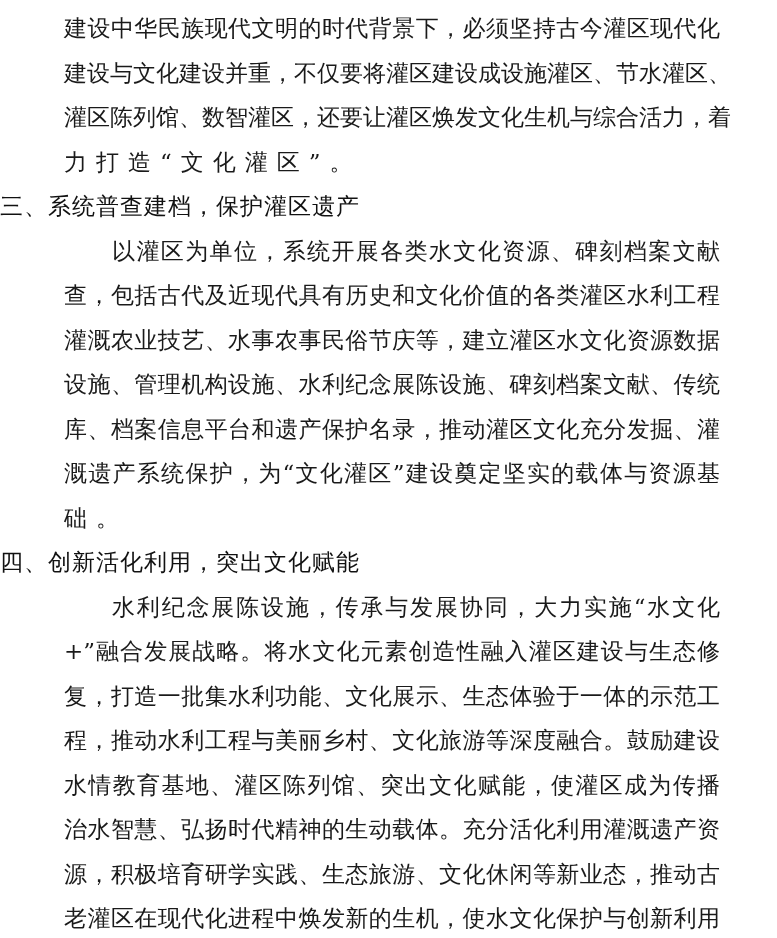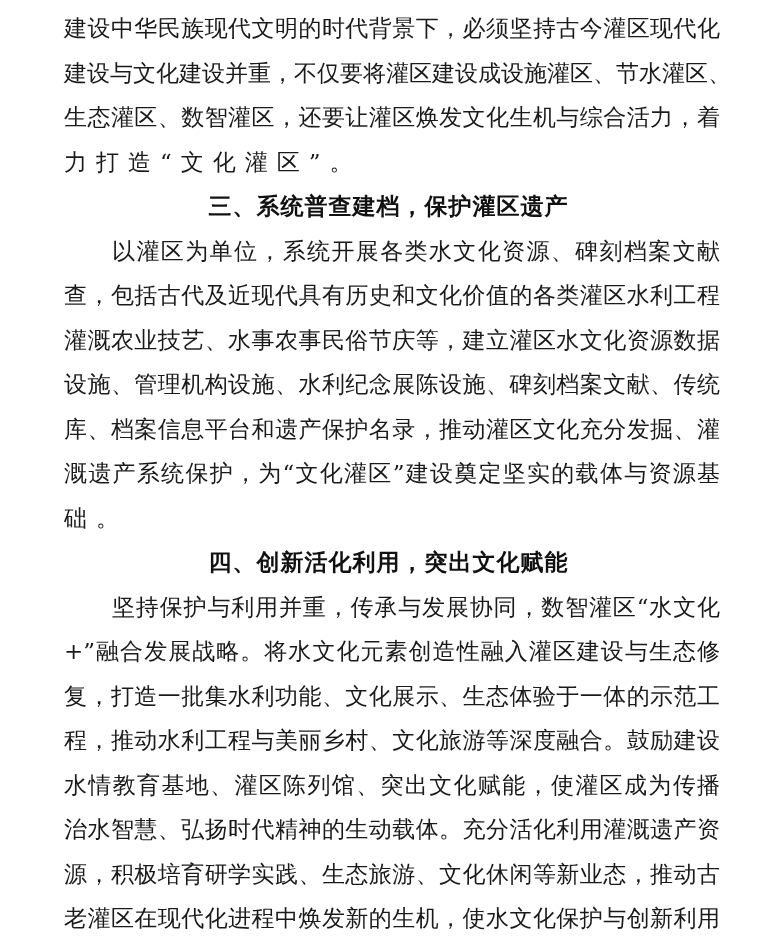--- a/index.html
+++ b/index.html
@@ -39,57 +39,56 @@
   }
   .line.indent {
     margin-left: 112px;
     width: 608px;
   }
   .heading {
     position: relative;
     height: 44.5px;
     line-height: 44.5px;
     font-size: 23px;
-    font-weight: bold;
+    font-weight: normal;
     font-family: "DejaVu Sans", "Liberation Sans", sans-serif;
     letter-spacing: 1px;
     color: #111111;
     white-space: nowrap;
-    text-align: center;
   }
   .paragraph { margin: 0; }
 </style>
 </head>
 <body>
 
 <div class="page">
 
   <div class="paragraph">
     <div class="line">建设中华民族现代文明的时代背景下，必须坚持古今灌区现代化</div>
     <div class="line">建设与文化建设并重，不仅要将灌区建设成设施灌区、节水灌区、</div>
-    <div class="line">生态灌区、数智灌区，还要让灌区焕发文化生机与综合活力，着</div>
+    <div class="line">灌区陈列馆、数智灌区，还要让灌区焕发文化生机与综合活力，着</div>
     <div class="line last">力打造“文化灌区”。</div>
   </div>
 
   <div class="heading">三、系统普查建档，保护灌区遗产</div>
 
   <div class="paragraph">
     <div class="line indent">以灌区为单位，系统开展各类水文化资源、碑刻档案文献</div>
     <div class="line">查，包括古代及近现代具有历史和文化价值的各类灌区水利工程</div>
     <div class="line">灌溉农业技艺、水事农事民俗节庆等，建立灌区水文化资源数据</div>
     <div class="line">设施、管理机构设施、水利纪念展陈设施、碑刻档案文献、传统</div>
     <div class="line">库、档案信息平台和遗产保护名录，推动灌区文化充分发掘、灌</div>
     <div class="line">溉遗产系统保护，为“文化灌区”建设奠定坚实的载体与资源基</div>
     <div class="line last">础。</div>
   </div>
 
   <div class="heading">四、创新活化利用，突出文化赋能</div>
 
   <div class="paragraph">
-    <div class="line indent">坚持保护与利用并重，传承与发展协同，数智灌区“水文化</div>
+    <div class="line indent">水利纪念展陈设施，传承与发展协同，大力实施“水文化</div>
     <div class="line">+”融合发展战略。将水文化元素创造性融入灌区建设与生态修</div>
     <div class="line">复，打造一批集水利功能、文化展示、生态体验于一体的示范工</div>
     <div class="line">程，推动水利工程与美丽乡村、文化旅游等深度融合。鼓励建设</div>
     <div class="line">水情教育基地、灌区陈列馆、突出文化赋能，使灌区成为传播</div>
     <div class="line">治水智慧、弘扬时代精神的生动载体。充分活化利用灌溉遗产资</div>
     <div class="line">源，积极培育研学实践、生态旅游、文化休闲等新业态，推动古</div>
     <div class="line">老灌区在现代化进程中焕发新的生机，使水文化保护与创新利用</div>
   </div>
 
 </div>

